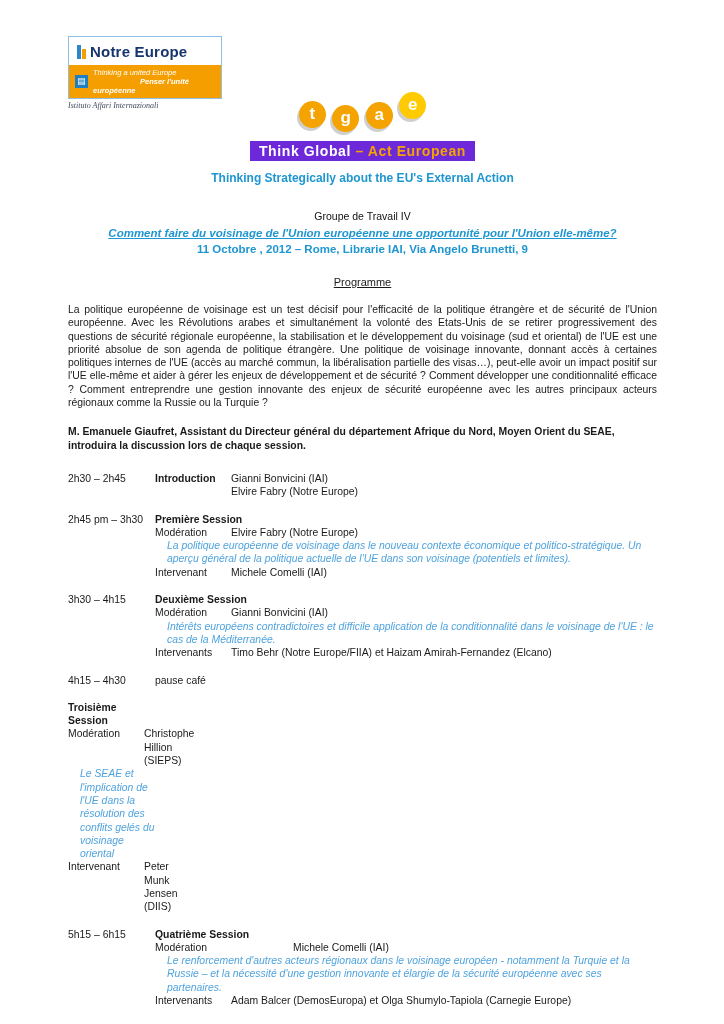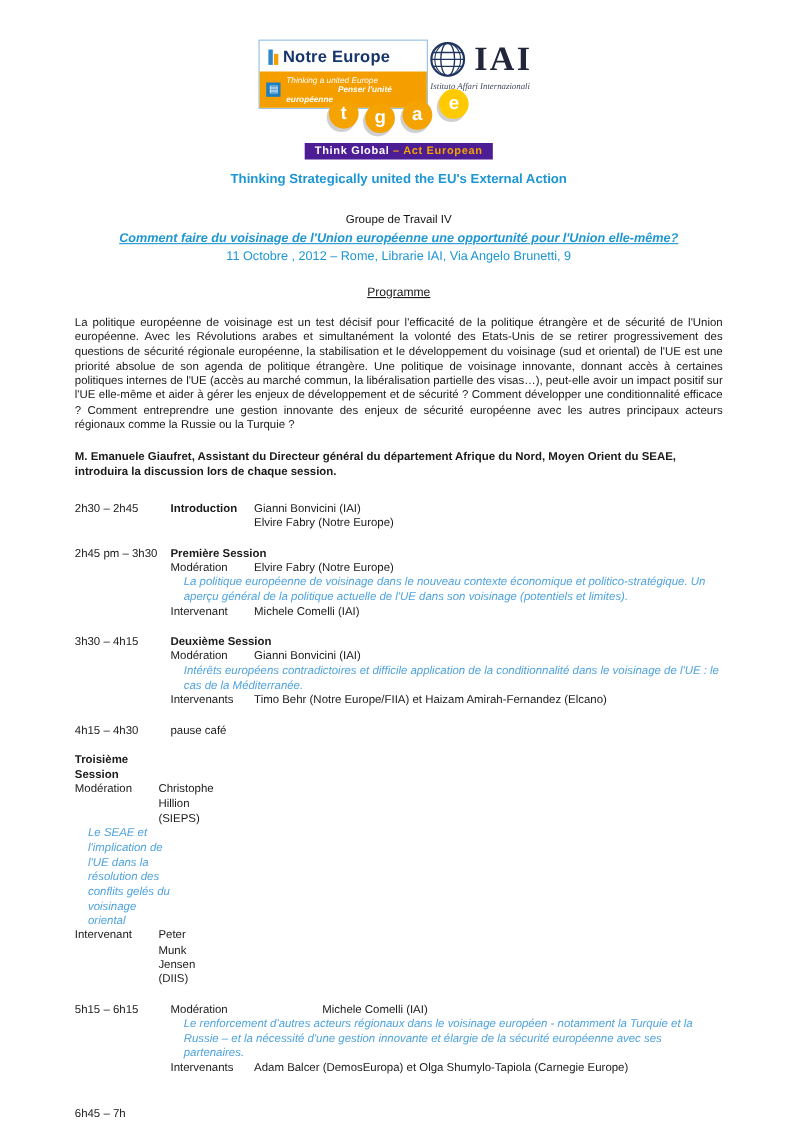--- a/index.html
+++ b/index.html
@@ -4,21 +4,21 @@
 <style>
   html,body{margin:0;padding:0;background:#888;}
   .page{
     width:724px;height:1024px;box-sizing:border-box;
     margin:0 auto;background:#fff;position:relative;
     padding:36px 67px 30px 68px;
     font-family:"Liberation Sans",sans-serif;color:#1a1a1a;
     overflow:hidden;
   }
   
-  .hdr{display:flex;justify-content:center;align-items:flex-start;}
+  .hdr{display:flex;justify-content:space-between;align-items:flex-start;flex-direction:column;}
   .ne-box{width:152px;border:1px solid #8FBFE4;background:#fff;}
   .ne-top{display:flex;align-items:center;gap:4px;padding:6px 8px 5px 8px;}
   .ne-mark{display:inline-flex;gap:1px;height:14px;}
   .ne-mark i{display:inline-block;width:4px;height:14px;}
   .ne-mark .b1{background:#2E86C8;}
   .ne-mark .b2{background:#F59E00;height:10px;margin-top:4px;}
   .ne-name{font-weight:bold;font-size:15px;color:#16356D;letter-spacing:.2px;}
   .ne-strip{background:#F59E00;display:flex;align-items:center;gap:5px;padding:3px 6px;}
   .ne-strip-icon{display:inline-block;width:13px;height:13px;background:#1E7FC2;color:#fff;
     font-size:9px;line-height:13px;text-align:center;flex:0 0 auto;}
@@ -32,29 +32,29 @@
   
   .tgae-wrap{text-align:center;margin-top:-16px;}
   .tgae-circles{height:44px;}
   .tgae-c{display:inline-block;width:27px;height:27px;border-radius:50%;
     color:#fff;font-weight:bold;font-size:17px;line-height:26px;text-align:center;
     position:relative;margin:0 1px;box-shadow:-2px 3px 0 #cfcfcf;}
   .c-t{background:#F5A300;top:7px;}
   .c-g{background:#F5A300;top:11px;}
   .c-a{background:#F5A300;top:8px;}
   .c-e{background:#FFCB00;top:-2px;}
-  .tgae-bar{display:inline-block;background:#4c1d95;padding:2px 9px;margin-top:3px;
-    font-size:10px;font-weight:bold;letter-spacing:.6px;text-align:center;}
+  .tgae-bar{display:inline-block;background:#6d28d9;padding:2px 9px;margin-top:3px;
+    font-size:14px;font-weight:bold;letter-spacing:.6px;text-align:center;}
   .tgae-bar .w{color:#fff;} .tgae-bar .o{color:#F5A300;}
   .blue-tagline{margin-top:10px;text-align:center;font-weight:bold;font-size:12px;color:#1E96D2;}
   
   .title-block{margin-top:25px;text-align:center;}
   .tb1{font-size:10.5px;color:#111;margin-bottom:5px;}
   .tb2{font-size:11.5px;font-weight:bold;font-style:italic;text-decoration:underline;color:#1E96D2;margin-bottom:4px;}
-  .tb3{font-size:11.5px;font-weight:normal;color:#1E96D2;}
+  .tb3{font-size:11.5px;font-weight:bold;color:#1E96D2;}
   .programme{margin-top:21px;text-align:center;font-size:11px;text-decoration:underline;}
   
   .intro{margin-top:15px;text-align:justify;font-size:10.4px;line-height:13.3px;}
   .note{margin-top:16px;font-weight:bold;font-size:10.4px;line-height:13.3px;}
   
   .sched{margin-top:20px;font-size:10.4px;line-height:13.3px;}
   .slot{display:grid;grid-template-columns:87px 1fr;margin-bottom:14px;}
   .slot .time{white-space:nowrap;}
   .line{display:grid;grid-template-columns:76px 1fr;}
   .lab{}
@@ -87,51 +87,40 @@
       <div class="ne-strip">
         <span class="ne-strip-icon">▤</span>
         <span class="ne-taglines">
           <span class="t1">Thinking a united Europe</span><br>
           <span class="t2">Penser l'unité européenne</span>
         </span>
       </div>
     </div>
 
     <div class="iai-box">
-      <div class="iai-top">
-        <svg width="36" height="36" viewBox="0 0 40 40">
-          <circle cx="20" cy="20" r="16.5" fill="none" stroke="#20355F" stroke-width="2.2"></circle>
-          <ellipse cx="20" cy="20" rx="7" ry="16.5" fill="none" stroke="#20355F" stroke-width="1.4"></ellipse>
-          <ellipse cx="20" cy="20" rx="13" ry="16.2" fill="none" stroke="#20355F" stroke-width="1.1"></ellipse>
-          <line x1="5" y1="13" x2="35" y2="13" stroke="#20355F" stroke-width="1.4"></line>
-          <line x1="3.5" y1="20" x2="36.5" y2="20" stroke="#20355F" stroke-width="1.4"></line>
-          <line x1="5" y1="27" x2="35" y2="27" stroke="#20355F" stroke-width="1.4"></line>
-        </svg>
-        <span class="iai-name">IAI</span>
-      </div>
       <div class="iai-sub">Istituto Affari Internazionali</div>
     </div>
   </div>
 
   <div class="tgae-wrap">
     <div class="tgae-circles">
       <span class="tgae-c c-t">t</span>
       <span class="tgae-c c-g">g</span>
       <span class="tgae-c c-a">a</span>
       <span class="tgae-c c-e">e</span>
     </div>
     <div>
       <span class="tgae-bar">
         <span class="w">Think Global</span>
         <span class="o">– Act European</span>
       </span>
     </div>
   </div>
 
-  <div class="blue-tagline">Thinking Strategically united the EU's External Action</div>
+  <div class="blue-tagline">Thinking Strategically about the EU's External Action</div>
 
   <div class="title-block">
     <div class="tb1">Groupe de Travail IV</div>
     <div class="tb2">Comment faire du voisinage de l'Union européenne une opportunité pour l'Union elle-même?</div>
     <div class="tb3">11 Octobre , 2012 – Rome, Librarie IAI, Via Angelo Brunetti, 9</div>
   </div>
 
   <div class="programme">Programme</div>
 
   <p class="intro">La politique européenne de voisinage est un test décisif pour l'efficacité de la politique étrangère et de sécurité de l'Union européenne. Avec les Révolutions arabes et simultanément la volonté des Etats-Unis de se retirer progressivement des questions de sécurité régionale européenne, la stabilisation et le développement du voisinage (sud et oriental) de l'UE est une priorité absolue de son agenda de politique étrangère. Une politique de voisinage innovante, donnant accès à certaines politiques internes de l'UE (accès au marché commun, la libéralisation partielle des visas…), peut-elle avoir un impact positif sur l'UE elle-même et aider à gérer les enjeux de développement et de sécurité ? Comment développer une conditionnalité efficace ? Comment entreprendre une gestion innovante des enjeux de sécurité européenne avec les autres principaux acteurs régionaux comme la Russie ou la Turquie ?</p>
@@ -204,20 +193,21 @@
         <div class="line">
           <span class="lab">Intervenant</span>
           <span>Peter Munk Jensen (DIIS)</span>
         </div>
       </div>
     </div>
 
     <div class="slot">
       <div class="time">5h15 – 6h15</div>
       <div>
+        <div class="bold">Quatrième Session</div>
         <div class="line">
           <span class="lab">Modération</span>
           <span class="indent">Michele Comelli (IAI)</span>
         </div>
         <div class="desc">Le renforcement d'autres acteurs régionaux dans le voisinage européen - notamment la Turquie et la Russie – et la nécessité d'une gestion innovante et élargie de la sécurité européenne avec ses partenaires.</div>
         <div class="line">
           <span class="lab">Intervenants</span>
           <span>Adam Balcer (DemosEuropa) et Olga Shumylo-Tapiola (Carnegie Europe)</span>
         </div>
       </div>

